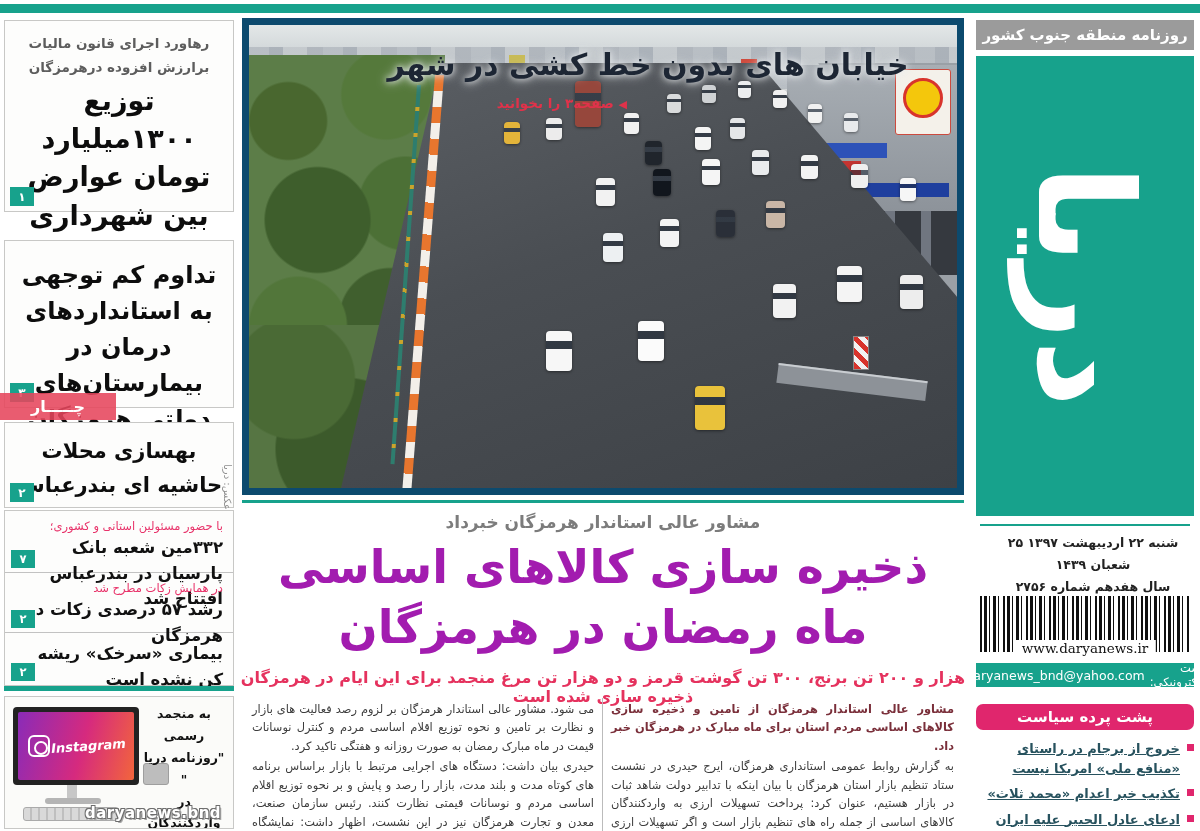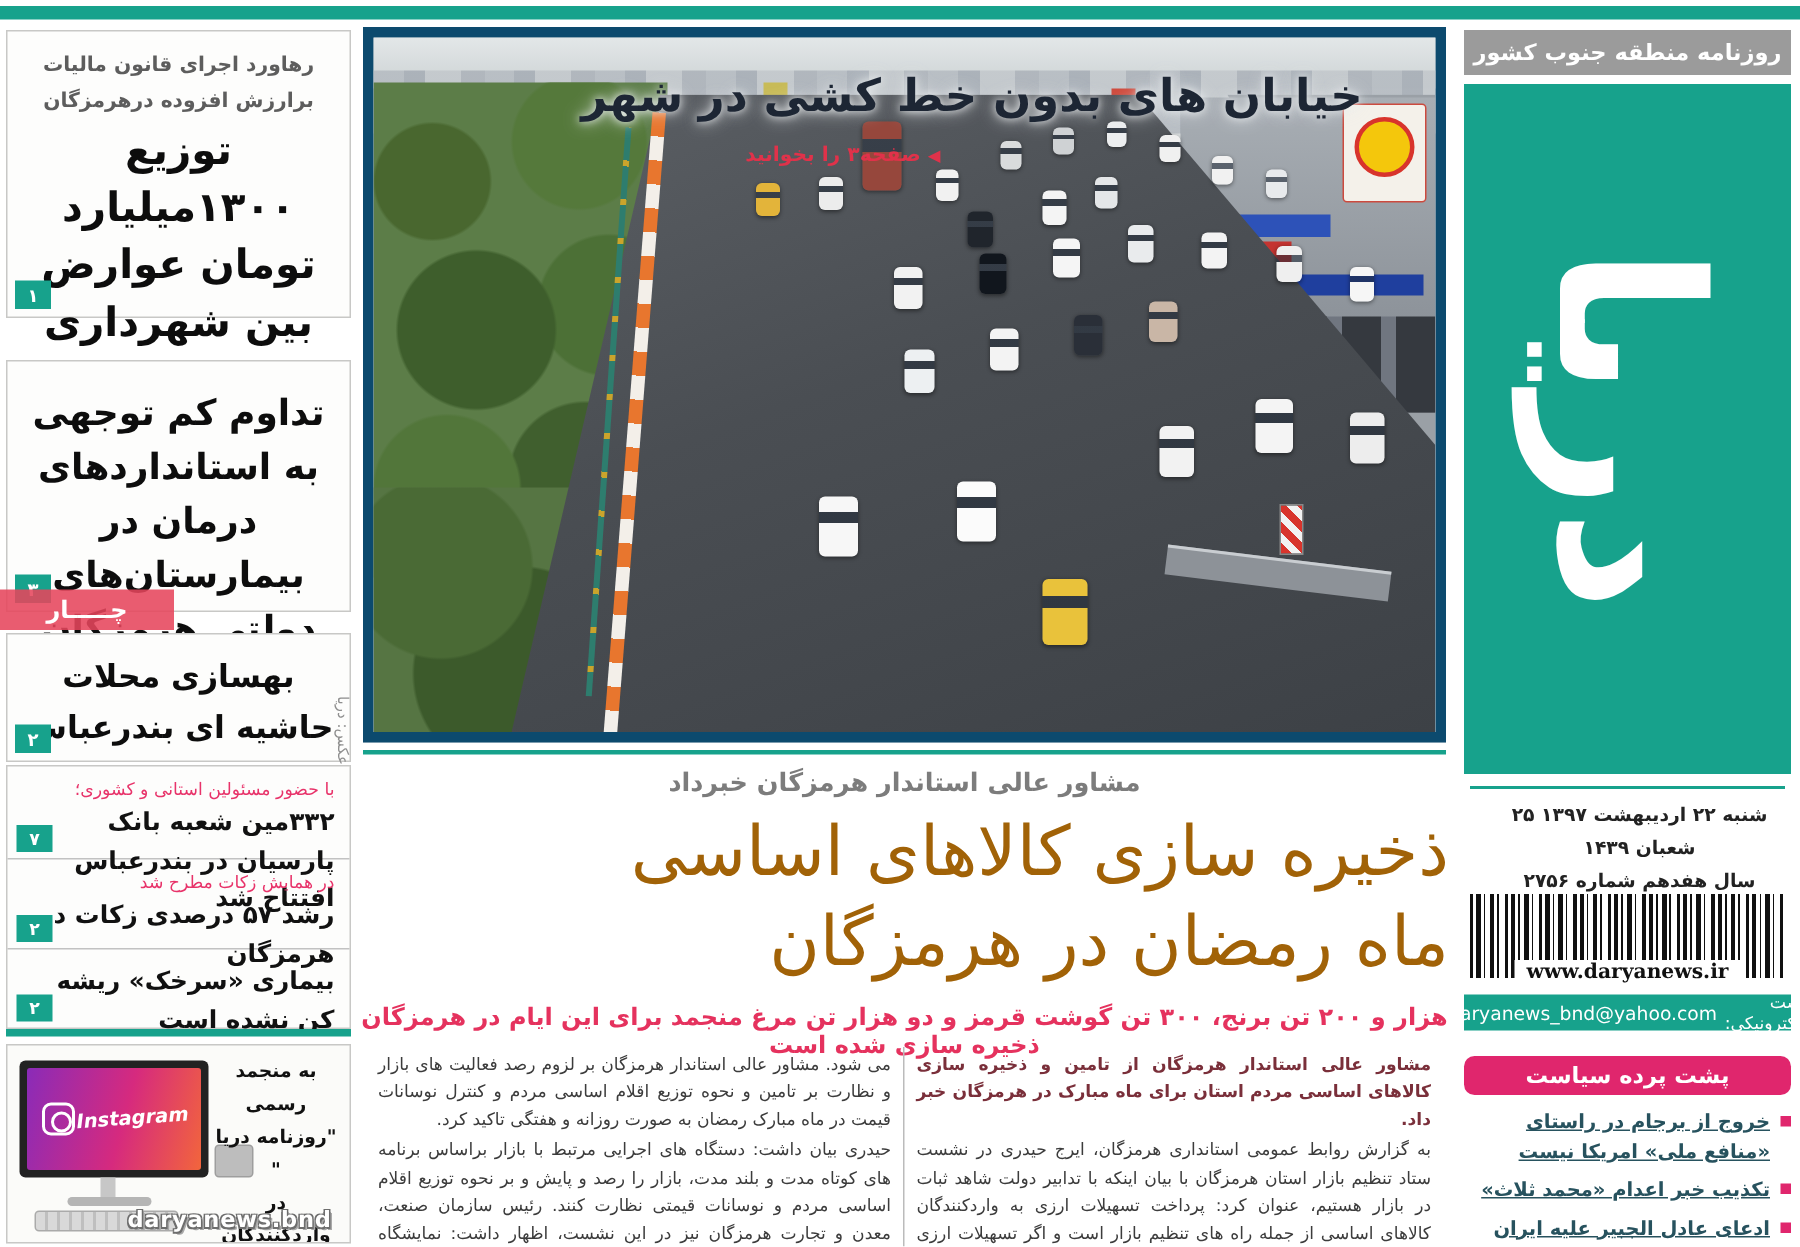--- a/index.html
+++ b/index.html
@@ -17,21 +17,21 @@
   .logo-text { position:absolute; top:50%; left:50%; transform:translate(-50%,-50%) rotate(90deg);
                color:#ffffff; font-size:132px; font-weight:bold; white-space:nowrap; letter-spacing:-4px; }
   .logo-underline { position:absolute; top:506px; right:10px; left:10px; height:2px; background:#17a28c; }
   .date-block { position:absolute; top:514px; right:0; left:16px; text-align:center; color:#222;
                 font-size:12.5px; font-weight:bold; line-height:1.75; }
   .price { color:#e0266d; }
   .barcode-wrap { position:absolute; top:578px; right:10px; left:10px; height:56px;
                   background:repeating-linear-gradient(90deg,#101010 0 2px,#fff 2px 4px,#101010 4px 7px,#fff 7px 9px,#101010 9px 10px,#fff 10px 13px,#101010 13px 16px,#fff 16px 18px,#101010 18px 19px,#fff 19px 23px); }
   .barcode-label { position:absolute; bottom:-4px; left:50%; transform:translateX(-50%);
                    background:#fff; padding:0 8px; font-family:"DejaVu Serif", serif;
-                   font-size:13.5px; color:#111; white-space:nowrap;font-weight:bold; }
+                   font-size:13.5px; color:#111; white-space:nowrap; }
   .email-bar { position:absolute; top:645px; right:6px; left:6px; height:24px; background:#17a28c;
                color:#fff; font-size:11.5px; display:flex; align-items:center; justify-content:center; gap:5px; }
   .email-latin { direction:ltr; font-size:12.5px; }
   .politics-title { position:absolute; top:686px; right:6px; left:6px; height:26px; background:#e0266d;
                     border-radius:7px; color:#fff; font-size:15px; font-weight:bold;
                     display:flex; align-items:center; justify-content:center; }
   .politics-list { position:absolute; top:718px; right:6px; left:6px; }
   .politics-item { position:relative; padding:3px 14px 3px 0; font-size:13px; font-weight:bold;
                    color:#27525e; text-decoration:underline; text-align:right; line-height:1.5; }
   .politics-item::before { content:""; position:absolute; right:0; top:8px; width:7px; height:7px; background:#e0266d; }
@@ -133,22 +133,22 @@
   .car { position:absolute; border-radius:4px; box-shadow:0 1px 3px rgba(0,0,0,.45); }
   .photo-head { position:absolute; top:22px; right:30px; left:120px; text-align:center;
                 color:#1d2634; font-size:30px; font-weight:bold;
                 text-shadow:0 0 6px rgba(235,238,240,.9), 0 0 12px rgba(235,238,240,.8); }
   .photo-read { position:absolute; top:70px; right:330px; color:#e0324a; font-size:13.5px; font-weight:bold; }
   .photo-read .arrow { font-size:11px; }
 
   .center-rule { position:absolute; top:482px; left:2px; right:2px; height:3px; background:#17a28c; }
   .main-kicker { position:absolute; top:494px; left:0; right:0; text-align:center;
                  color:#7c7c7c; font-size:17px; font-weight:bold; }
-  .main-head { position:absolute; top:520px; left:0; right:0; 
-               color:#a16207; font-size:46px; font-weight:normal; line-height:1.3; letter-spacing:-1px; }
+  .main-head { position:absolute; top:520px; left:0; right:0; text-align:center;
+               color:#a21caf; font-size:46px; font-weight:bold; line-height:1.3; letter-spacing:-1px; }
   .main-sub { position:absolute; top:650px; left:0; right:0; text-align:center;
               color:#e5325e; font-size:16px; font-weight:bold; }
   .body-cols { position:absolute; top:680px; left:4px; right:4px; bottom:0; display:flex; gap:0; }
   .body-col { width:50%; padding:2px 8px; font-size:11.4px; color:#3c3c3c; text-align:justify; line-height:1.62; }
   .body-col + .body-col { border-right:1px solid #bbb; }
   .lead { color:#7a2f3a; font-weight:bold; }
   .body-col p { margin-bottom:2px; }
 </style>
 </head>
 <body>

